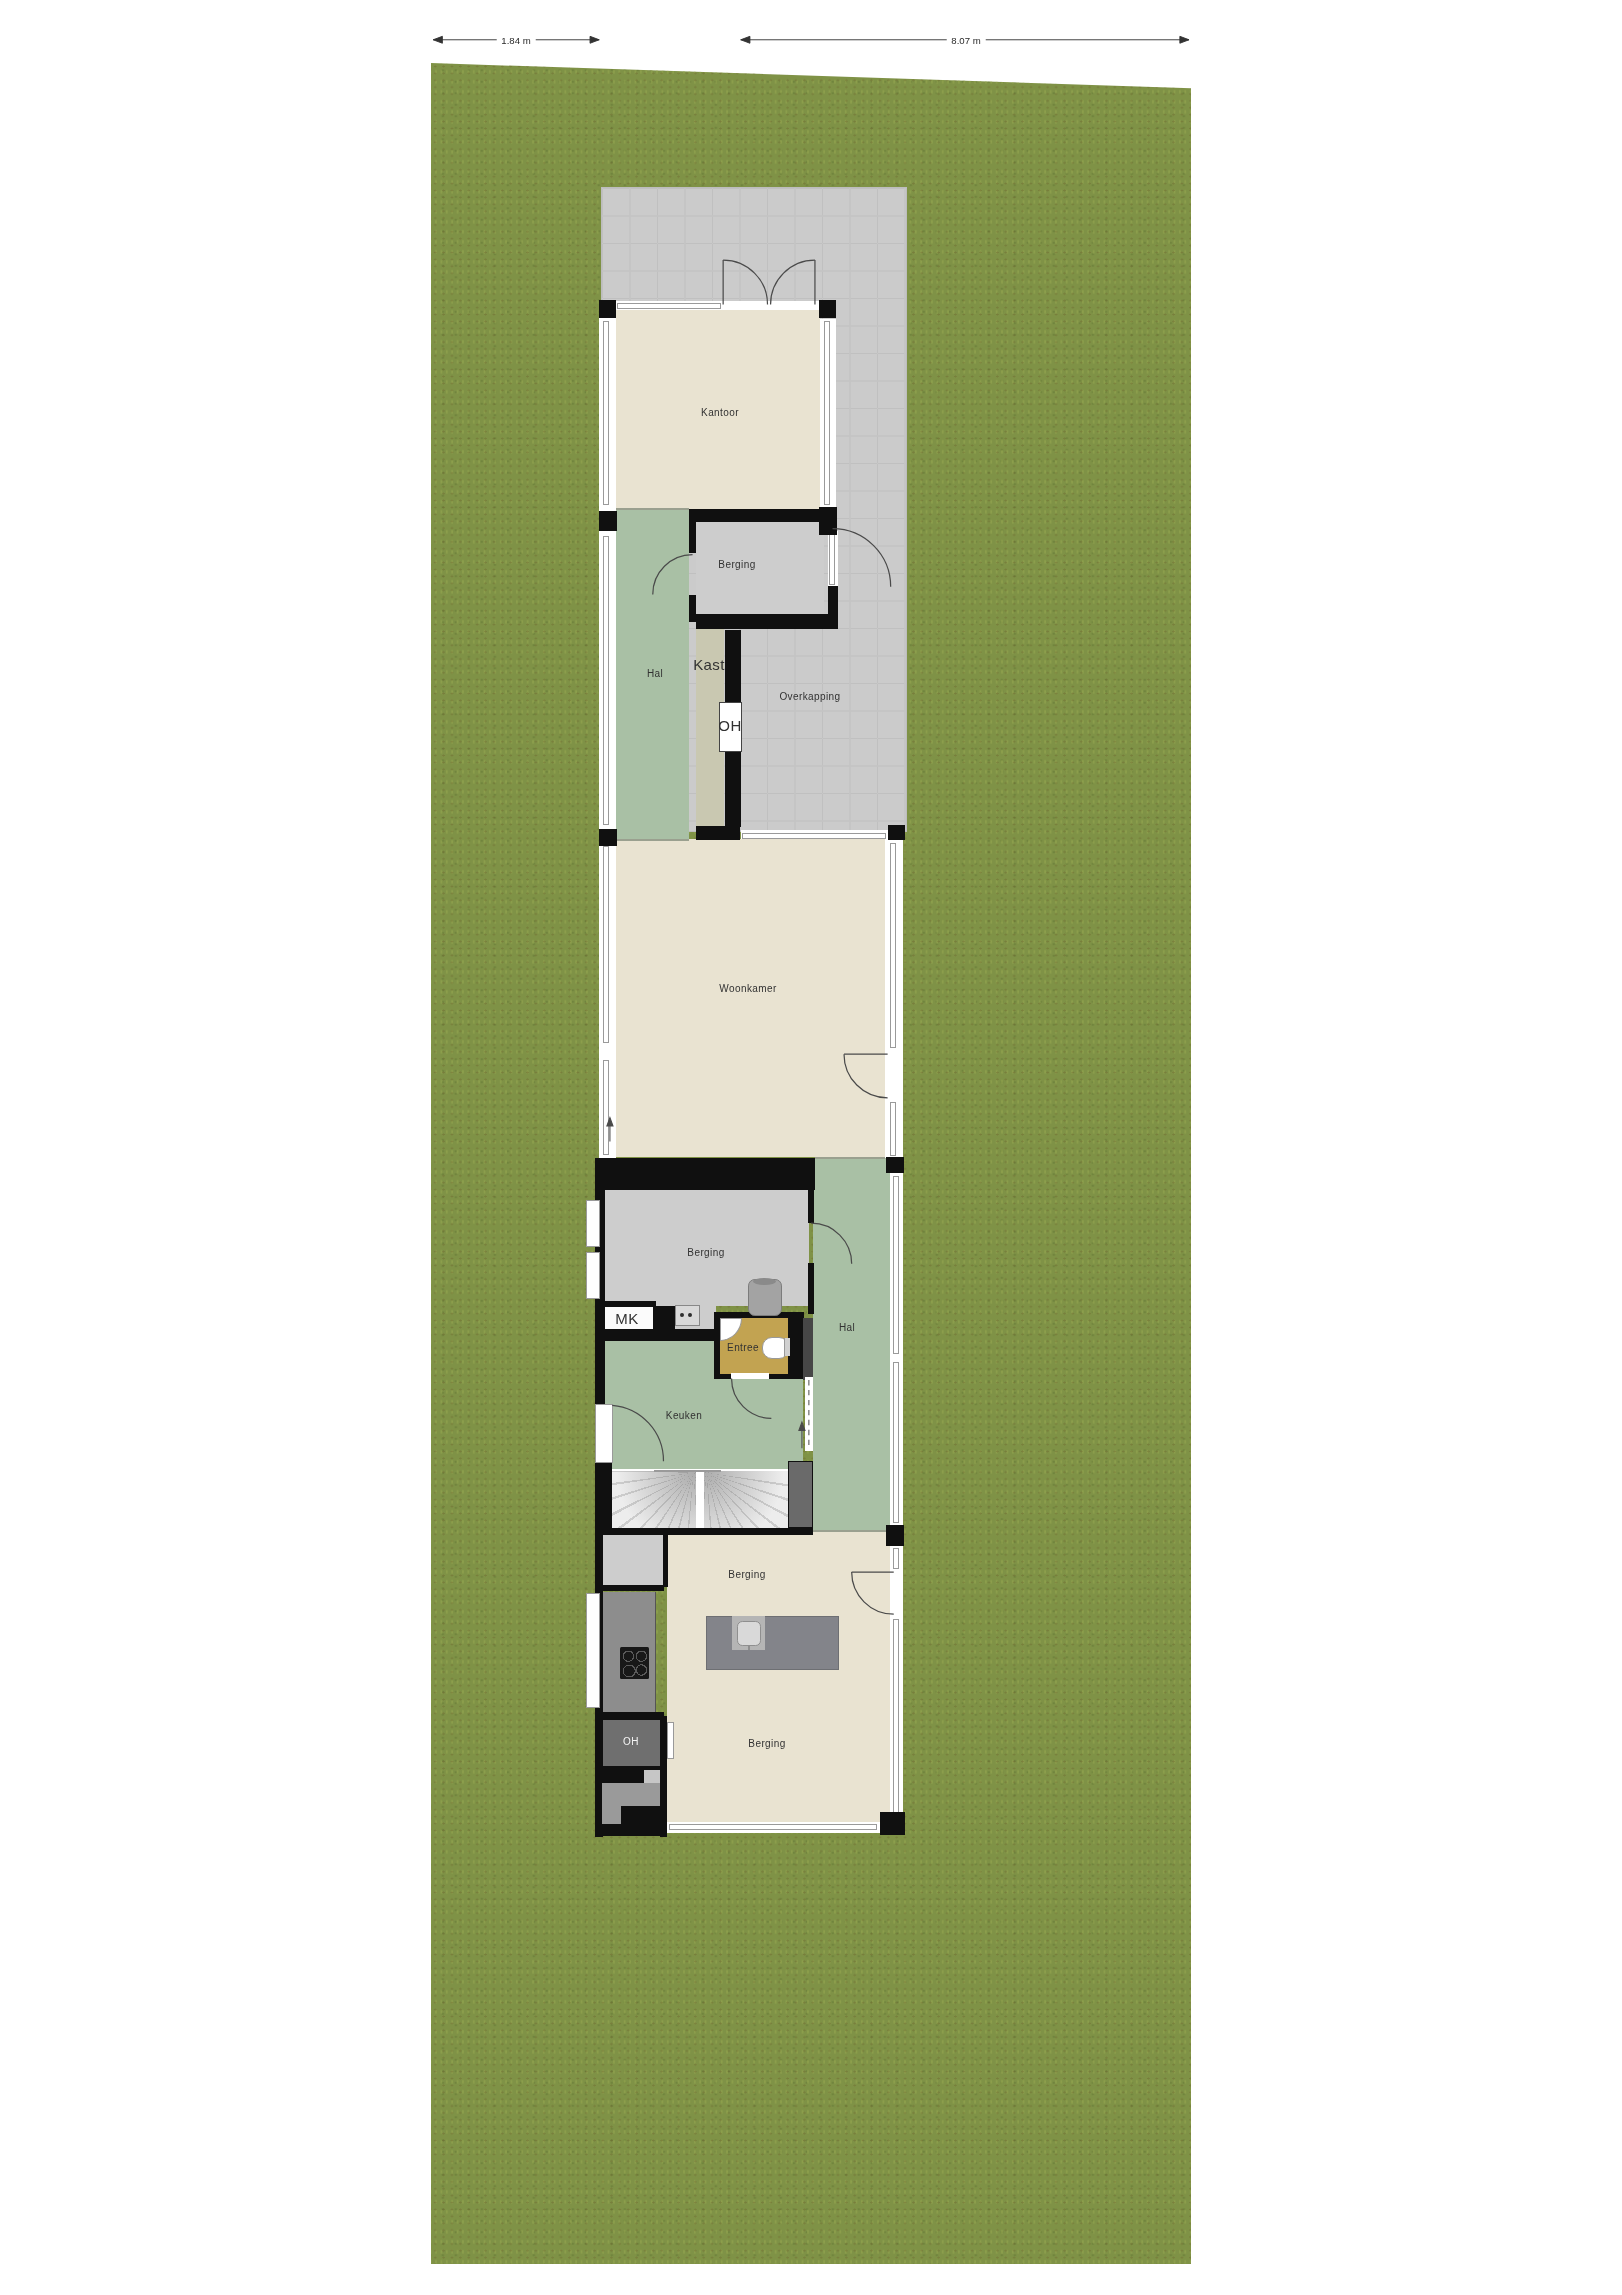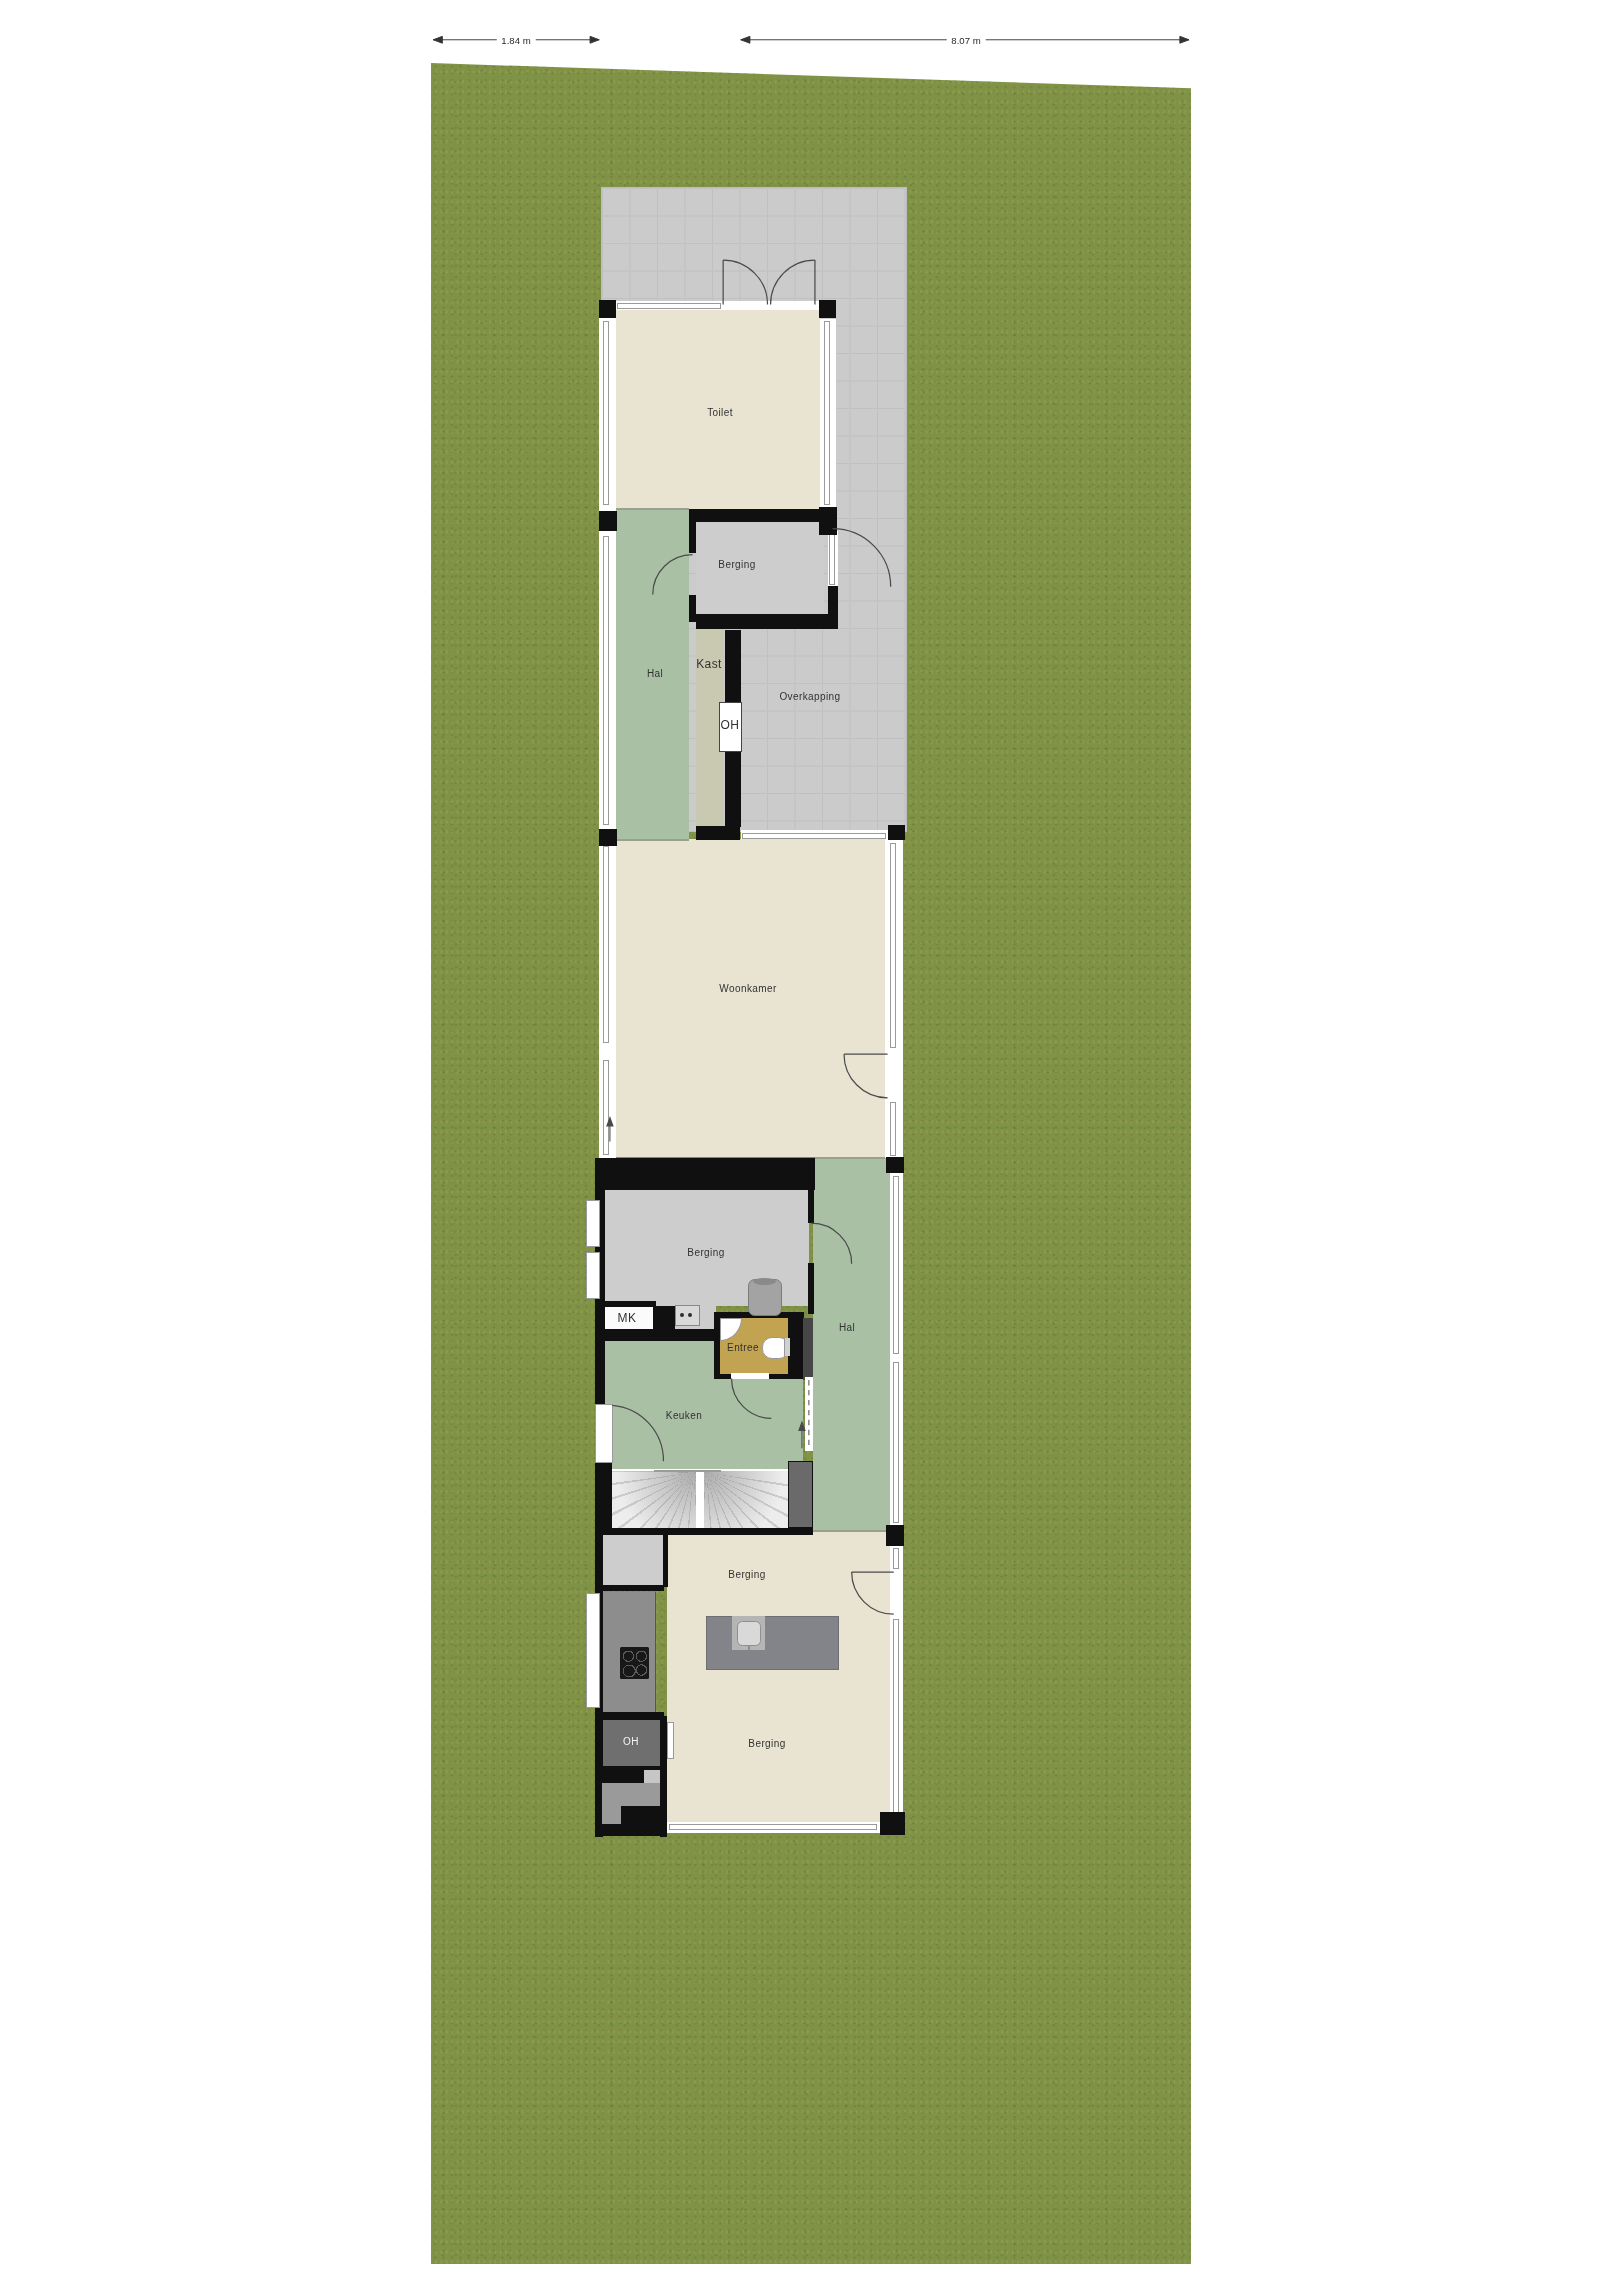--- a/index.html
+++ b/index.html
@@ -21,21 +21,21 @@
            linear-gradient(90deg, rgba(255,255,255,.10) 0.8px, transparent 0.8px),
            linear-gradient(#b9b9b9 0.8px, transparent 0.8px),
            linear-gradient(90deg,#b9b9b9 0.8px, transparent 0.8px);
          background-size:27.5px 27.5px;border:0.8px solid #bdbdbd;}
   .wall{position:absolute;background:#101010;}
   .band{position:absolute;background:#ffffff;}
   .wv{position:absolute;width:6.1px;background:#fff;border-left:1.2px solid #9a9a9a;border-right:1.2px solid #9a9a9a;border-top:0.8px solid #9a9a9a;border-bottom:0.8px solid #9a9a9a;box-sizing:border-box;}
   .wh{position:absolute;height:6.1px;background:#fff;border-top:1.2px solid #9a9a9a;border-bottom:1.2px solid #9a9a9a;border-left:0.8px solid #9a9a9a;border-right:0.8px solid #9a9a9a;box-sizing:border-box;}
   .lbl{position:absolute;font-size:10px;line-height:1;color:#323232;letter-spacing:0.4px;
        transform:translate(-50%,-50%);white-space:nowrap;}
-  .lbl.sm{font-size:12px;}
+  .lbl.sm{font-size:15px;}
   .lbl.white{color:#f5f5f5;}
   .dimtxt{position:absolute;font-size:9.6px;color:#2a2a2a;background:#fff;padding:0 4.6px;
           transform:translate(-50%,-50%);white-space:nowrap;}
   .fanL{background:
      radial-gradient(circle at 97% 3%, rgba(110,110,110,.50), rgba(255,255,255,0) 78%),
      repeating-conic-gradient(from 90deg at 97% 3%, #ededed 0deg 8deg, #cdcdcd 8deg 9.6deg);}
   .fanR{background:
      radial-gradient(circle at 3% 3%, rgba(110,110,110,.50), rgba(255,255,255,0) 78%),
      repeating-conic-gradient(from 90deg at 3% 3%, #ededed 0deg 8deg, #cdcdcd 8deg 9.6deg);}
   .cooktop{background-color:#181818;border-radius:1.5px;
@@ -202,21 +202,21 @@
       <polygon points="783,52 771,47.5 771,56.5"></polygon>
       <path d="M 968 52 H 1554" fill="none"></path>
       <polygon points="968,52 980,47.5 980,56.5"></polygon>
       <polygon points="1554,52 1542,47.5 1542,56.5"></polygon>
     </g>
   </svg>
 
   <span class="dimtxt" style="left:516px;top:40px;">1.84 m</span>
   <span class="dimtxt" style="left:966px;top:40px;">8.07 m</span>
 
-  <span class="lbl" style="left:720px;top:413px;">Toilet</span>
+  <span class="lbl" style="left:720px;top:413px;">Kantoor</span>
   <span class="lbl" style="left:737px;top:565px;">Berging</span>
   <span class="lbl" style="left:655px;top:674px;">Hal</span>
   <span class="lbl sm" style="left:709px;top:664px;">Kast</span>
   <span class="lbl sm" style="left:730px;top:725px;">OH</span>
   <span class="lbl" style="left:810px;top:697px;">Overkapping</span>
   <span class="lbl" style="left:748px;top:989px;">Woonkamer</span>
   <span class="lbl" style="left:706px;top:1253px;">Berging</span>
   <span class="lbl sm" style="left:627px;top:1318px;">MK</span>
   <span class="lbl" style="left:743px;top:1348px;">Entree</span>
   <span class="lbl" style="left:847px;top:1328px;">Hal</span>

